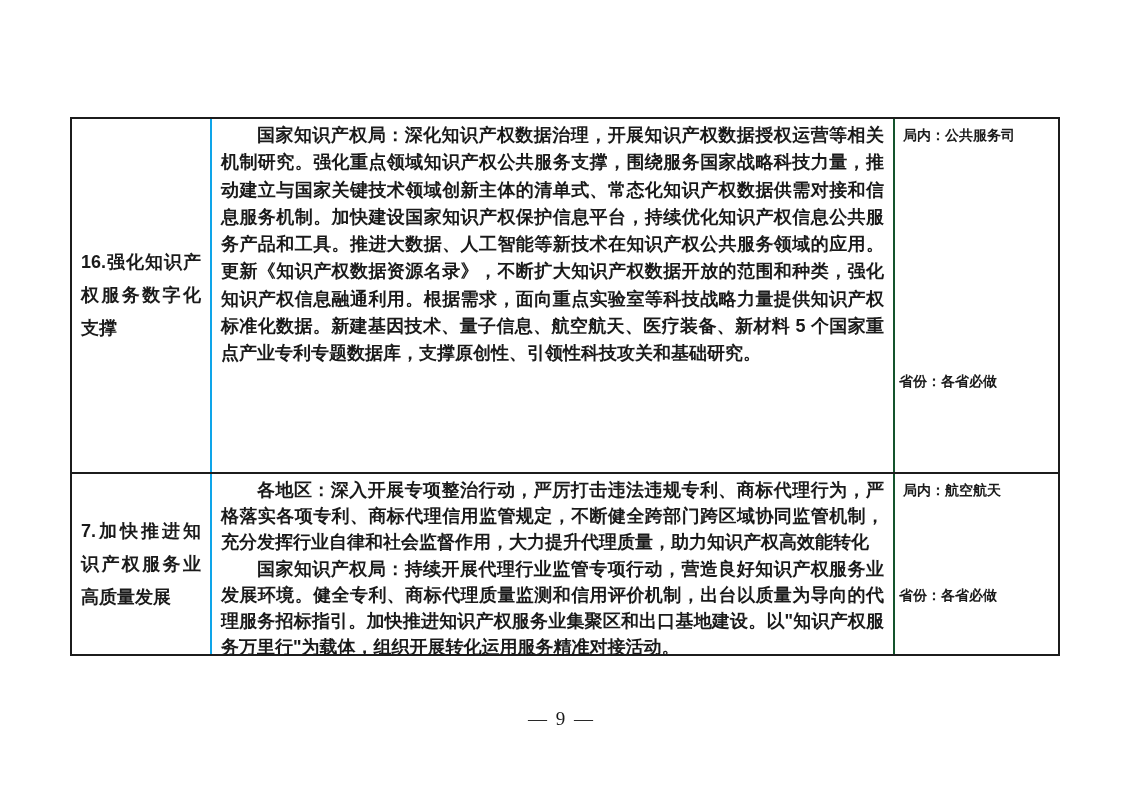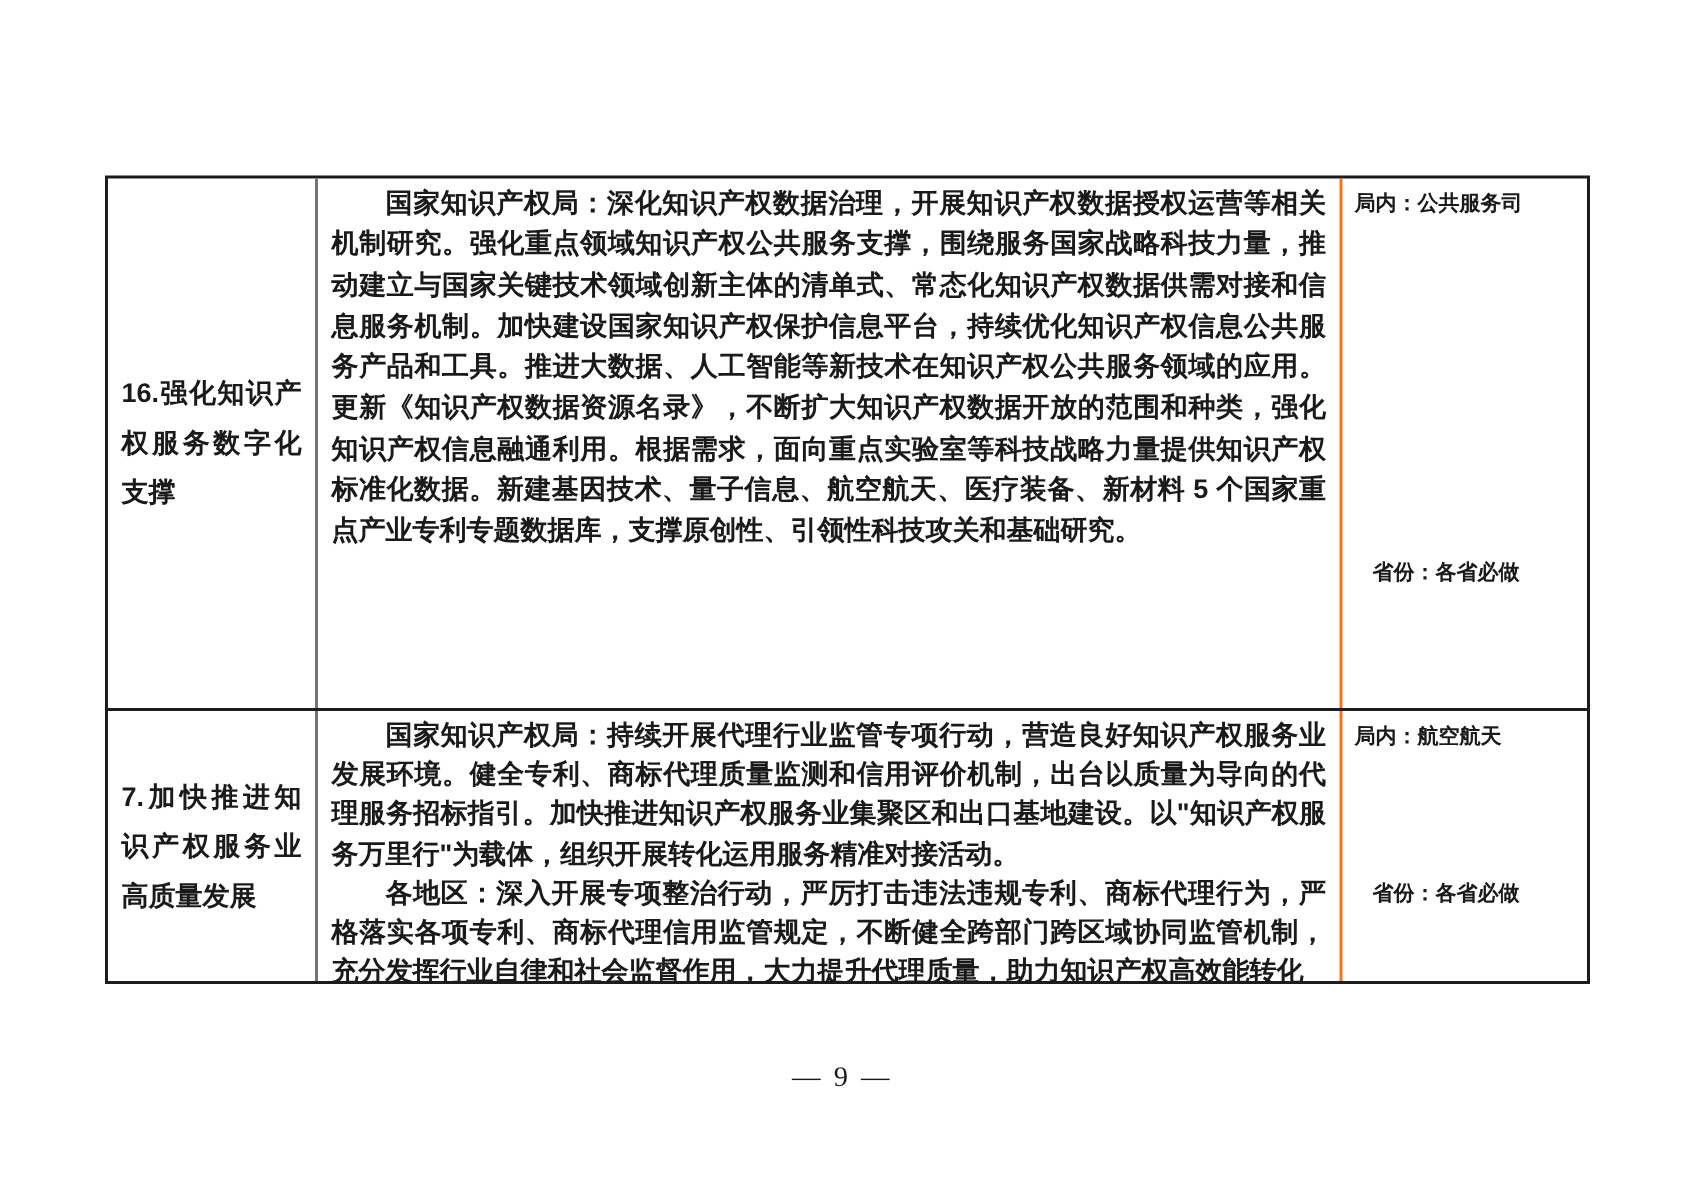--- a/index.html
+++ b/index.html
@@ -35,36 +35,36 @@
   }
   .t-row.row-0 { height: 355px; border-bottom: 2px solid #1c1c1c; }
   .t-row.row-1 { flex: 1; }
   .cell {
     box-sizing: border-box;
     overflow: hidden;
     font-weight: 600;
   }
   .col-title {
     width: 140px;
-    border-right: 2px solid #737373;
+    border-right: 2px solid #0ea5e9;
     display: flex;
     align-items: center;
     padding: 0 9px;
   }
   .title-text {
     font-size: 18px;
     line-height: 33px;
     text-align: justify;
     text-justify: inter-character;
     word-break: break-all;
     width: 100%;
   }
   .col-desc {
     width: 683px;
-    border-right: 2px solid #f97316;
+    border-right: 2px solid #14532d;
     padding: 3px 9px 0 9px;
   }
   .col-desc p {
     margin: 0;
     font-size: 18px;
     text-indent: 2em;
     text-align: justify;
     text-justify: inter-ideograph;
     word-break: break-all;
   }
@@ -73,21 +73,21 @@
   .col-resp {
     width: 161px;
     position: relative;
     padding: 3px 8px 0 8px;
   }
   .resp {
     font-size: 14px;
     line-height: 27.3px;
     white-space: nowrap;
   }
-  .resp-1 { position: absolute; left: 20px; }
+  .resp-1 { position: absolute; left: 4px; }
   .row-0 .resp-1 { top: 249px; }
   .row-1 .resp-1 { top: 108px; }
   .page-number {
     position: absolute;
     left: 0;
     right: 0;
     top: 708px;
     text-align: center;
     font-family: "Liberation Serif", serif;
     font-size: 19px;
@@ -113,22 +113,22 @@
         <div class="resp resp-0">局内：公共服务司</div>
         <div class="resp resp-1">省份：各省必做</div>
       </div>
     </div>
 
     <div class="t-row row-1">
       <div class="cell col-title">
         <div class="title-text">7.加快推进知识产权服务业高质量发展</div>
       </div>
       <div class="cell col-desc">
+        <p>各地区：深入开展专项整治行动，严厉打击违法违规专利、商标代理行为，严格落实各项专利、商标代理信用监管规定，不断健全跨部门跨区域协同监管机制，充分发挥行业自律和社会监督作用，大力提升代理质量，助力知识产权高效能转化</p>
         <p>国家知识产权局：持续开展代理行业监管专项行动，营造良好知识产权服务业发展环境。健全专利、商标代理质量监测和信用评价机制，出台以质量为导向的代理服务招标指引。加快推进知识产权服务业集聚区和出口基地建设。以"知识产权服务万里行"为载体，组织开展转化运用服务精准对接活动。</p>
-        <p>各地区：深入开展专项整治行动，严厉打击违法违规专利、商标代理行为，严格落实各项专利、商标代理信用监管规定，不断健全跨部门跨区域协同监管机制，充分发挥行业自律和社会监督作用，大力提升代理质量，助力知识产权高效能转化</p>
       </div>
       <div class="cell col-resp">
         <div class="resp resp-0">局内：航空航天</div>
         <div class="resp resp-1">省份：各省必做</div>
       </div>
     </div>
 
   </div>
 
   <div class="page-number">— 9 —</div>

